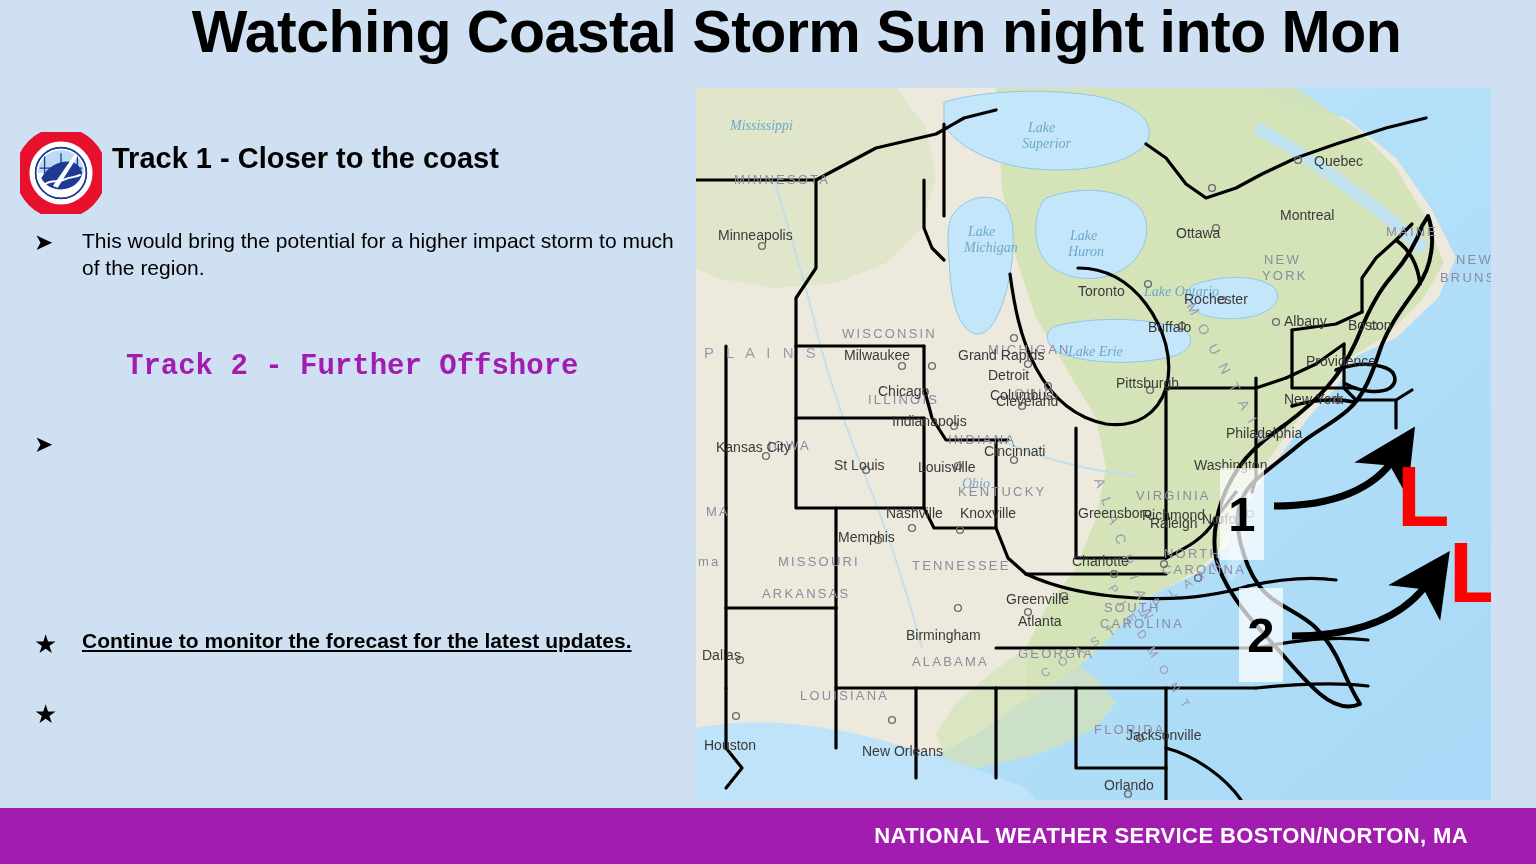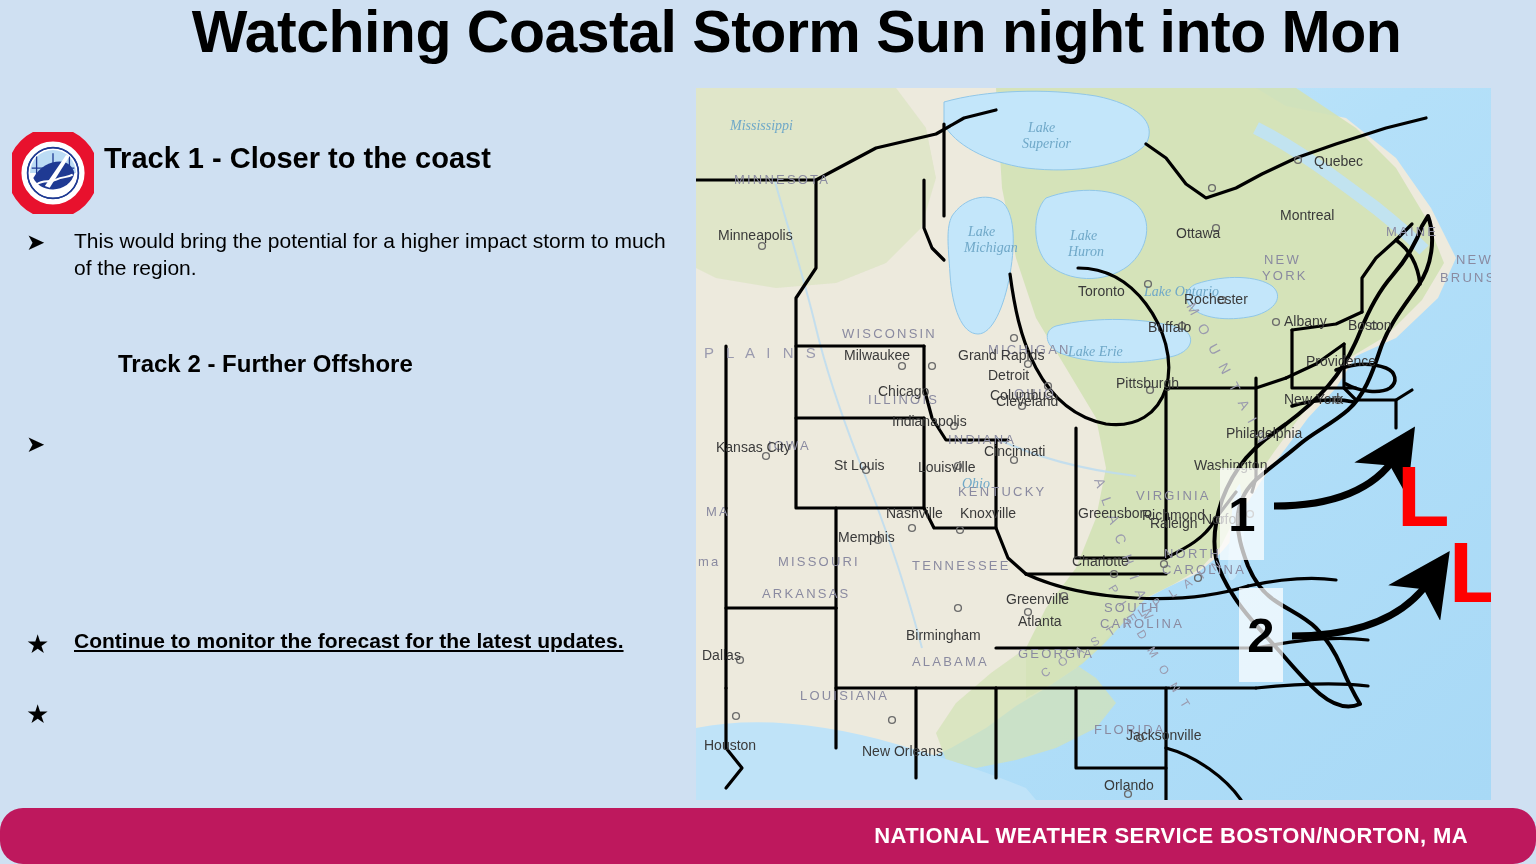--- a/index.html
+++ b/index.html
@@ -15,32 +15,32 @@
   #slide-title {
     position:absolute; left:12px; top:2px; width:1536px;
     text-align:center;
     font-size:59px; font-weight:bold; color:#000;
     letter-spacing:-0.5px; line-height:1.05;
     white-space:nowrap;
     padding-left:33px;
   }
 
   
-  #left-col { position:absolute; left:0; top:100px; width:696px; height:700px; }
+  #left-col { position:absolute; left:8px; top:100px; width:696px; height:700px; }
 
   
   #nws-logo { position:absolute; left:12px; top:32px; width:82px; height:82px; }
 
   #track1-heading {
     position:absolute; left:104px; top:42px;
     font-size:29px; font-weight:bold; color:#000;
   }
   #track2-heading {
     position:absolute; left:118px; top:250px;
-    font-size:24px; font-weight:bold; color:#000000;
+    font-size:29px; font-weight:bold; color:#a21caf;font-family:Liberation Mono, monospace;
   }
 
   .bullet-row { position:absolute; display:flex; }
   .bullet-mark {
     width:48px; flex:0 0 48px;
     font-size:23px; color:#000; line-height:1.28;
     text-align:left;
   }
   .bullet-mark.star { font-size:26px; }
   .bullet-text {
@@ -84,22 +84,21 @@
     display:flex; align-items:center; justify-content:center;
   }
   #track-label-1 { left:524px; top:380px; width:44px; height:92px; font-size:49px; }
   #track-label-2 { left:543px; top:500px; width:44px; height:94px; font-size:49px; }
 
   #arrow-layer { position:absolute; left:0; top:0; width:795px; height:712px; z-index:5; }
 
   
   #footer-bar {
     position:absolute; left:0; bottom:0; width:1536px; height:56px;
-    background:#be185d;
-    border-radius:23px;
+    background:#a21caf;
   }
   #footer-text {
     position:absolute; right:68px; top:50%; transform:translateY(-50%);
     color:#ffffff; font-size:22px; font-weight:bold; letter-spacing:0.4px;
   }
 </style>
 </head>
 <body>
 
 <div id="slide-title">Watching Coastal Storm Sun night into Mon</div>

